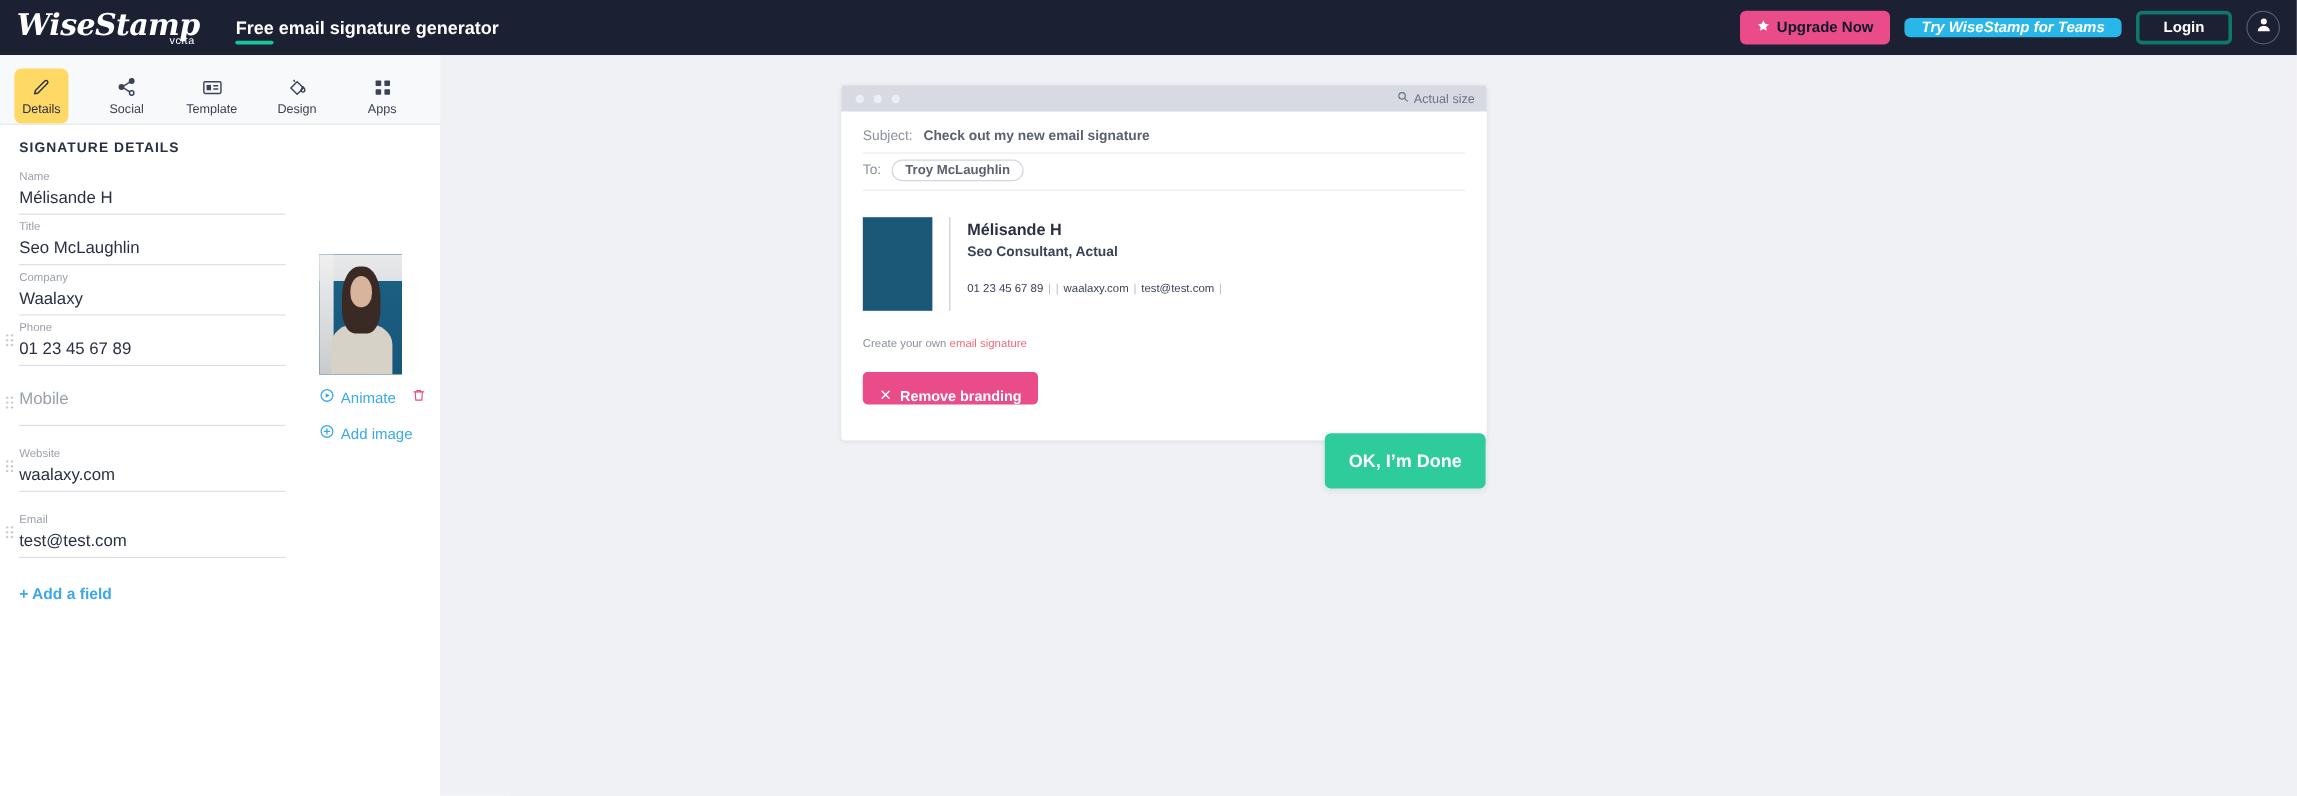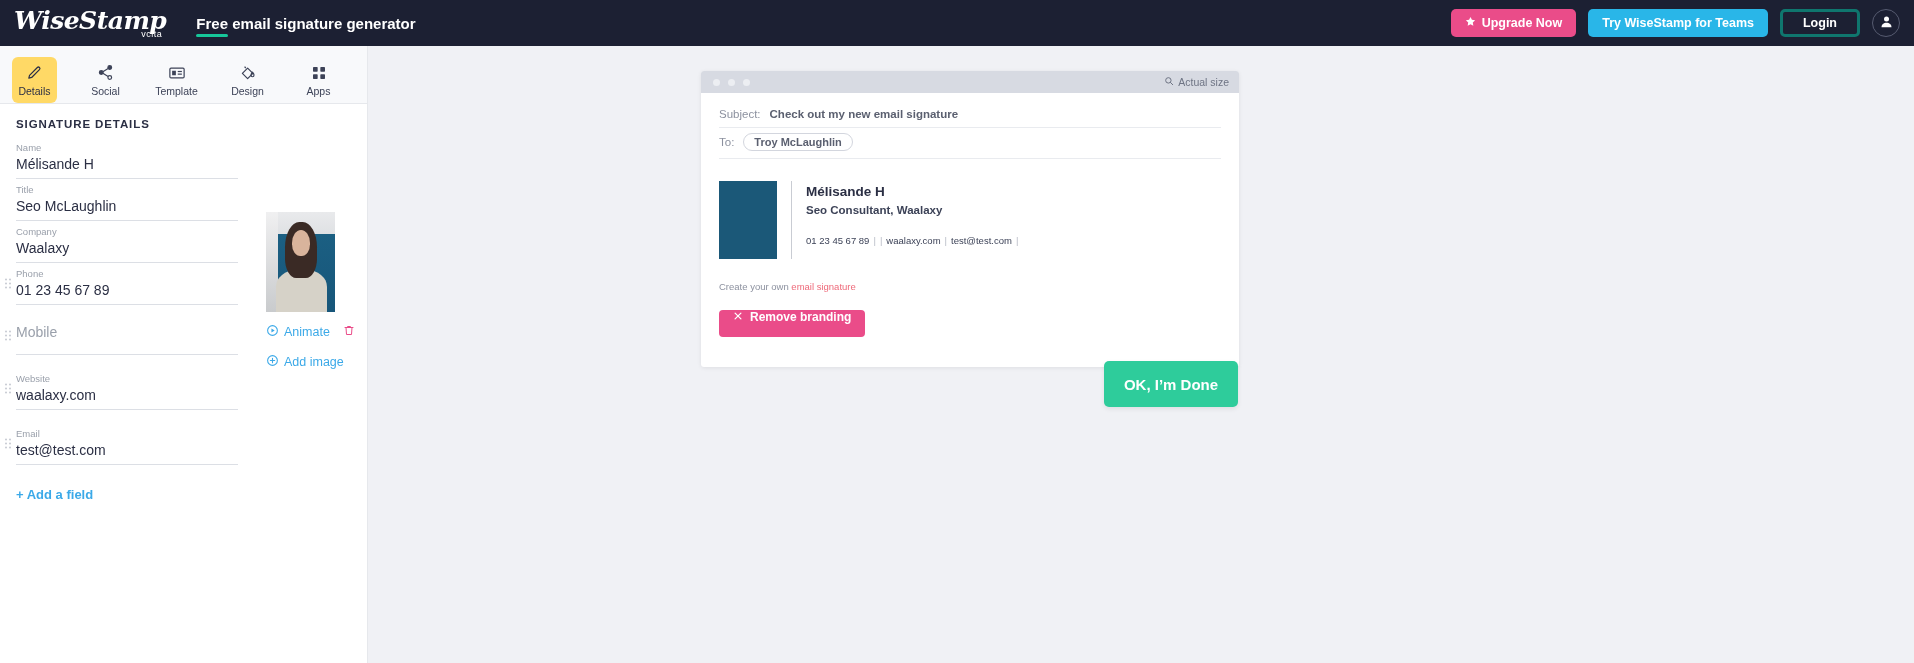--- a/index.html
+++ b/index.html
@@ -41,35 +41,36 @@
   .app-title .underline-word { position: relative; }
   .app-title .underline-word:after {
     content: ""; position: absolute; left: 0; right: 0; bottom: -5px;
     height: 3px; background: #16c79a; border-radius: 2px;
   }
   .topbar-right {
     margin-left: auto; margin-right: 14px;
     display: flex; align-items: center; gap: 12px;
   }
   .btn-upgrade {
-    background: #ea4c89; color: #ffffff;
+    background: #ea4c89; color: #0f172a;
     border: none; border-radius: 5px;
     height: 28px; padding: 0 14px;
     font-size: 12.5px; font-weight: bold;
     display: flex; align-items: center; gap: 6px;
     cursor: pointer;
     font-family: "Liberation Sans", sans-serif;
   }
   .btn-teams {
     background: #29b6e8; color: #fff;
     border: none; border-radius: 5px;
-    height: 28px; padding: 0 14px;
+    height: 16px; padding: 0 14px;
     font-size: 12.5px; font-weight: bold;
     cursor: pointer;
     font-family: "Liberation Sans", sans-serif;
+    font-style: italic;
   }
   .btn-login {
     background: transparent; color: #fff;
     border: 3px solid #0f766e; border-radius: 5px;
     height: 28px; padding: 0 20px;
     font-size: 12.5px; font-weight: bold;
     cursor: pointer;
     font-family: "Liberation Sans", sans-serif;
   }
   .avatar-circle {
@@ -279,21 +280,21 @@
     margin-top: 22px;
     font-size: 9.5px; color: #8c919f;
   }
   .sig-footer a { color: #ee6a7a; text-decoration: none; cursor: pointer; text-align: center; }
   .remove-branding {
     margin-top: 18px; margin-bottom: 16px;
     background: #ea4c89; color: #fff;
     border: none; border-radius: 4px;
     height: 27px; padding: 0 14px;
     font-size: 12px; font-weight: bold;
-    display: inline-flex; align-items: flex-start; gap: 7px;
+    display: inline-flex; align-items: flex-end; gap: 7px;
     cursor: pointer;
     font-family: "Liberation Sans", sans-serif;
   }
   .btn-done {
     position: absolute; left: 736px; top: 315px;
     width: 134px; height: 46px;
     background: #2ecc9b; color: #ffffff;
     border: none; border-radius: 5px;
     font-size: 15px; font-weight: bold;
     cursor: pointer;
@@ -553,21 +554,21 @@
           <div class="doorframe"></div>
           <div class="person-body"></div>
           <div class="person-hair"></div>
           <div class="person-face"></div>
         </div>
 
         <div class="sig-divider"></div>
 
         <div class="sig-info">
           <div class="sig-name">Mélisande H</div>
-          <div class="sig-title">Seo Consultant, Waalaxy</div>
+          <div class="sig-title">Seo Consultant, Actual</div>
           <div class="sig-contact">
             <span>01 23 45 67 89</span>
             <span class="sig-sep">|</span>
             <span class="sig-sep">|</span>
             <span>waalaxy.com</span>
             <span class="sig-sep">|</span>
             <span>test@test.com</span>
             <span class="sig-sep">|</span>
           </div>
         </div>

